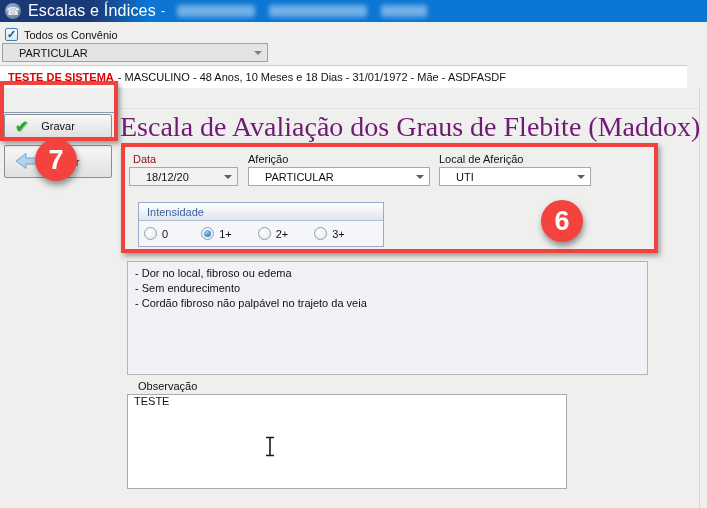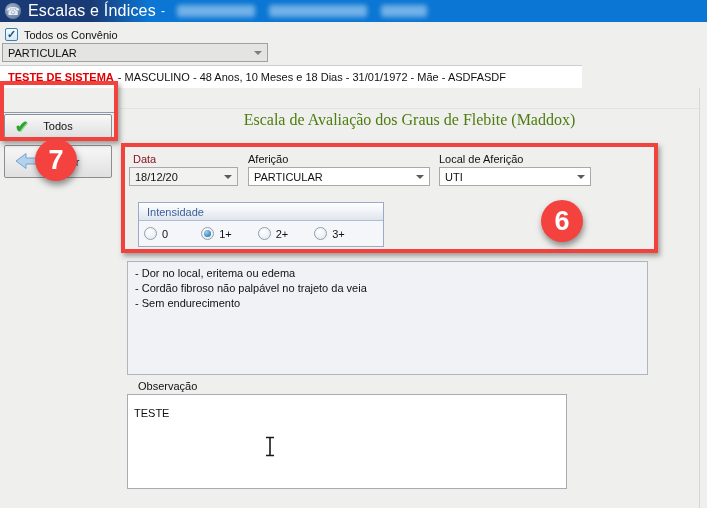--- a/index.html
+++ b/index.html
@@ -39,33 +39,33 @@
   
   .checkbox {
     position:absolute; left:5px; top:28px; width:13px; height:13px;
     border:1px solid #3c7fb1; border-radius:2px;
     background: linear-gradient(#f4f9fd,#d9e9f5);
     color:#1d517e; font-weight:bold; font-size:11px; line-height:11px; text-align:center;
   }
   .checkbox-label { position:absolute; left:24px; top:29px; }
   .combo {
     position:absolute; border:1px solid #a9a9a9; background:#fff;
-    display:flex; align-items:center; padding-left:5px; color:#111;text-align:center;
+    display:flex; align-items:center; padding-left:16px; color:#111;text-align:center;
   }
   .combo .arrow {
     position:absolute; right:5px; top:50%; margin-top:-2px;
     width:0; height:0; border-left:4px solid transparent; border-right:4px solid transparent;
     border-top:4px solid #5b5b5b;
   }
   .combo.top-combo { left:2px; top:43px; width:266px; height:19px; background:#e4e4e2; border-color:#a0a0a0; }
   .combo.top-combo .arrow { border-top-color:#7d7d7d; }
 
   
   .patient-strip {
-    position:absolute; left:0; top:65px; width:582px; height:23px;
+    position:absolute; left:0; top:65px; width:687px; height:23px;
     background:#ffffff; border-top:1px solid #cdcdcd;
     display:flex; align-items:center; padding-left:8px; white-space:nowrap;
   }
   .patient-name { color:#e00000; font-weight:bold; text-decoration:underline; margin-right:4px; }
 
   
   .tab {
     position:absolute; left:8px; top:90px; width:104px; height:23px;
     background: linear-gradient(#ffffff, #e7ebf2);
     border:1px solid #69799a; border-bottom:none;
@@ -82,21 +82,21 @@
   .side-btn .btn-icon { position:absolute; left:10px; top:50%; transform:translateY(-50%); }
   .btn-gravar { top:114px; height:24px; }
   .btn-retornar { top:145px; height:33px; }
   .check-glyph { color:#2aa52a; font-size:16px; font-weight:bold; text-shadow:1px 1px 0 #8fd28f; }
 
   
   .main-divider-right { position:absolute; left:699px; top:88px; width:1px; height:420px; background:#d7d7d5; }
   .main-topline { position:absolute; left:120px; top:108px; width:579px; height:1px; background:#e3e3e1; }
   .main-heading {
     position:absolute; left:120px; top:111px; width:579px;
-    font-family:"Liberation Serif", serif; font-size:16px; color:#4d7c0f;
+    font-family:"Liberation Serif", serif; font-size:28px; color:#701a75;
     text-align:center; white-space:nowrap;
   }
   .field-label { position:absolute; color:#111; }
   .field-label.red { color:#8b1520; }
   .grp {
     position:absolute; left:138px; top:202px; width:246px; height:45px;
     border:1px solid #9aaac8; background:#f4f6f9;
   }
   .grp-header {
     height:18px; background:linear-gradient(#ffffff,#dfe5ee);
@@ -115,21 +115,21 @@
     background: radial-gradient(circle at 35% 30%, #9ed0ee, #1565a5);
   }
   .desc-box {
     position:absolute; left:127px; top:261px; width:521px; height:114px;
     background:#f0f2f5; border:1px solid #aeb6be;
     padding:4px 7px; line-height:15px; color:#111;
   }
   .obs-area {
     position:absolute; left:127px; top:394px; width:440px; height:95px;
     background:#ffffff; border:1px solid #a5acb2;
-    padding:12px 6px; color:#111; white-space:pre-wrap;
+    padding:0 6px; color:#111; white-space:pre-wrap;
   }
   .ibeam { position:absolute; left:264px; top:436px; }
 
   
   .hl-rect { position:absolute; border:4px solid #f2423e; box-shadow:2px 3px 5px rgba(70,70,70,.5); z-index:20; pointer-events:none; }
   .hl-sidebar { left:0; top:81px; width:118px; height:60px; }
   .hl-form   { left:121px; top:143px; width:537px; height:110px; }
   .badge {
     position:absolute; width:42px; height:42px; border-radius:50%;
     background:#f4433f; color:#fff; font-size:27px; font-weight:bold;
@@ -165,21 +165,21 @@
 
   <div class="patient-strip">
     <span class="patient-name">TESTE DE SISTEMA</span>
     <span>- MASCULINO - 48 Anos, 10 Meses e 18 Dias - 31/01/1972 - Mãe - ASDFASDF</span>
   </div>
 
   <div class="tabline"></div>
 
   <div class="side-btn btn-gravar">
     <span class="btn-icon check-glyph">✔</span>
-    <span>Todos</span>
+    <span>Gravar</span>
   </div>
 
   <div class="side-btn btn-retornar">
     <span class="btn-icon">
       <svg width="26" height="17" viewBox="0 0 26 17">
         <polygon points="1,8.5 11,1 11,5.5 25,5.5 25,11.5 11,11.5 11,16" fill="#b5d2ec" stroke="#76a3cc" stroke-width="1"></polygon>
       </svg>
     </span>
     <span>Retornar</span>
   </div>
@@ -225,23 +225,23 @@
         <span>2+</span>
       </span>
       <span class="radio-item" style="margin-left:26px;">
         <span class="radio"></span>
         <span>3+</span>
       </span>
     </div>
   </div>
 
   <div class="desc-box">
-    <div>- Dor no local, eritema ou edema</div>
+    <div>- Dor no local, fibroso ou edema</div>
+    <div>- Sem endurecimento</div>
     <div>- Cordão fibroso não palpável no trajeto da veia</div>
-    <div>- Sem endurecimento</div>
   </div>
 
   <span class="field-label" style="left:138px; top:380px;">Observação</span>
   <div class="obs-area">TESTE</div>
 
   <span class="ibeam">
     <svg width="12" height="21" viewBox="0 0 12 21">
       <path d="M2,1.5 H10 M6,1.5 V19.5 M2,19.5 H10" stroke="#1a1a1a" stroke-width="1.6" fill="none"></path>
     </svg>
   </span>

